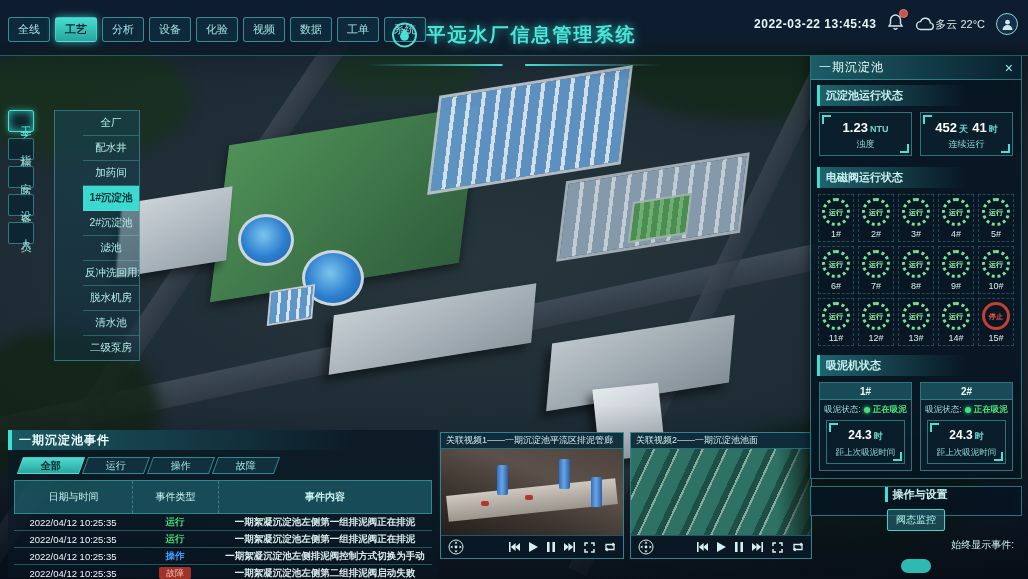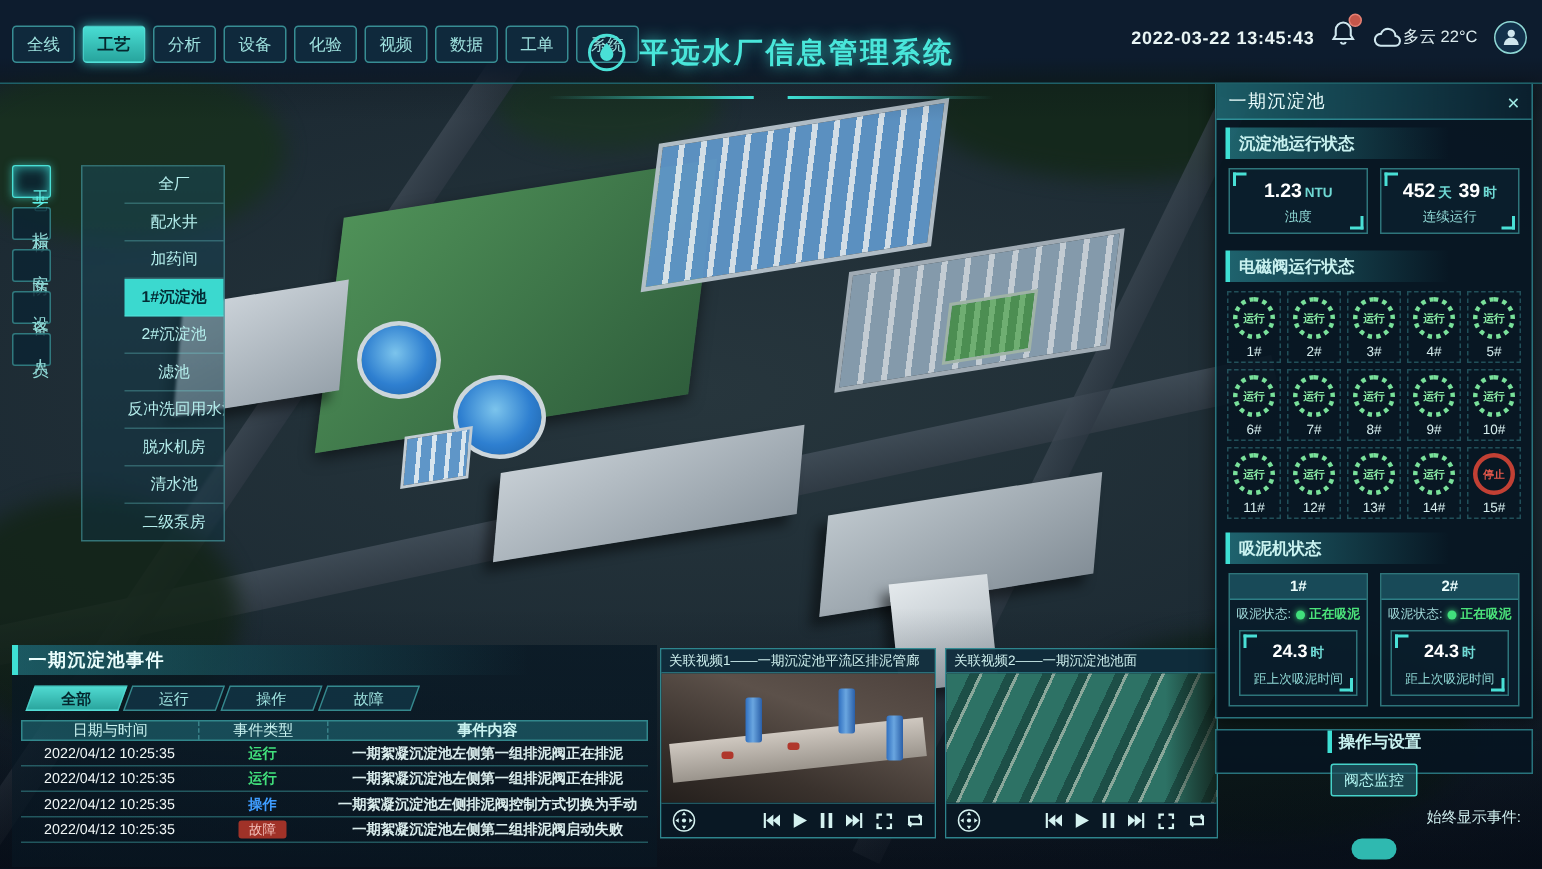--- a/index.html
+++ b/index.html
@@ -76,21 +76,21 @@
     display:flex;align-items:center;justify-content:center;background:#12304a;cursor:pointer;}
 
   
   .side-tabs{position:absolute;left:8px;top:110px;display:flex;flex-direction:column;gap:6px;z-index:9;}
   .side-tab{width:26px;padding:7px 0;writing-mode:vertical-rl;text-orientation:upright;text-align:center;
     letter-spacing:3px;font-size:11px;color:#8fd8d5;background:rgba(12,36,50,.85);
     border:1px solid rgba(90,225,220,.45);border-radius:2px;cursor:pointer;}
   .side-tab.active{color:#5ff0e6;border-color:#49e0d6;box-shadow:0 0 8px rgba(62,224,212,.8) inset,0 0 6px rgba(62,224,212,.6);}
 
   
-  .submenu{position:absolute;left:54px;top:110px;width:96px;z-index:9;
+  .submenu{position:absolute;left:54px;top:110px;width:86px;z-index:9;
     background:linear-gradient(180deg,rgba(26,72,88,.55),rgba(16,48,62,.55));
     border:1px solid rgba(110,230,228,.35);backdrop-filter:blur(1px);padding-left:28px;}
   .submenu-item{padding:5px 2px;text-align:center;font-size:10.5px;color:#b4eeec;cursor:pointer;
     border-bottom:1px solid rgba(120,230,230,.28);white-space:nowrap;overflow:hidden;}
   .submenu-item:last-child{border-bottom:none;}
   .submenu-item.active{background:#3bd9cf;color:#032c35;font-weight:bold;}
 
   
   .right-panel{position:absolute;left:810px;top:55px;width:212px;height:424px;z-index:9;
     background:rgba(6,20,33,.88);border:1px solid rgba(74,210,216,.5);box-shadow:0 0 12px rgba(0,0,0,.6);}
@@ -148,21 +148,21 @@
   .ev-title{height:20px;display:flex;align-items:center;font-size:12px;font-weight:bold;color:#eafdfc;
     background:linear-gradient(90deg,rgba(44,150,160,.5),rgba(20,60,80,0) 80%);
     border-left:4px solid #3ee0d4;padding-left:7px;letter-spacing:1px;}
   .ev-tabs{display:flex;gap:3px;margin:7px 0 6px 12px;}
   .ev-tab{width:62px;height:17px;transform:skewX(-20deg);background:rgba(18,52,68,.85);
     border:1px solid rgba(90,225,220,.5);display:flex;align-items:center;justify-content:center;cursor:pointer;}
   .ev-tab span{transform:skewX(20deg);font-size:10px;color:#9fe3e0;}
   .ev-tab.active{background:linear-gradient(180deg,#4fd9d0,#2aa59e);}
   .ev-tab.active span{color:#04262d;font-weight:bold;}
   .ev-table{margin:0 6px;}
-  .ev-head{display:flex;height:14px;background:rgba(42,150,162,.4);border:1px solid rgba(90,225,220,.4);}
+  .ev-head{display:flex;height:34px;background:rgba(42,150,162,.4);border:1px solid rgba(90,225,220,.4);}
   .ev-head div{display:flex;align-items:center;justify-content:center;font-size:10px;color:#c9f2f0;
     border-right:1px dashed rgba(120,230,230,.35);}
   .ev-head div:last-child{border-right:none;}
   .c-time{width:118px;flex:none;}
   .c-type{width:86px;flex:none;}
   .c-content{flex:1;font-weight:bold;}
   .ev-row{display:flex;height:17px;border-bottom:1px solid rgba(80,210,210,.35);cursor:pointer;}
   .ev-row div{display:flex;align-items:center;justify-content:center;font-size:9.5px;overflow:hidden;white-space:nowrap;}
   .ev-row .c-time{color:#f0f6f6;}
   .ev-row .c-content{color:#d9ecec;}
@@ -297,21 +297,21 @@
 
     <div class="sec-title">沉淀池运行状态</div>
     <div class="stat-row">
       <div class="stat-card corners">
         <div><span class="stat-value">1.23</span><span class="stat-unit">NTU</span></div>
         <div class="stat-label">浊度</div>
       </div>
       <div class="stat-card corners">
         <div>
           <span class="stat-value">452</span><span class="stat-unit">天</span>
-          <span class="stat-value">39</span><span class="stat-unit">时</span>
+          <span class="stat-value">41</span><span class="stat-unit">时</span>
         </div>
         <div class="stat-label">连续运行</div>
       </div>
     </div>
 
     <div class="sec-title">电磁阀运行状态</div>
     <div class="valve-grid">
       <div class="valve">
           <div class="ring run">
             <span>运行</span>

